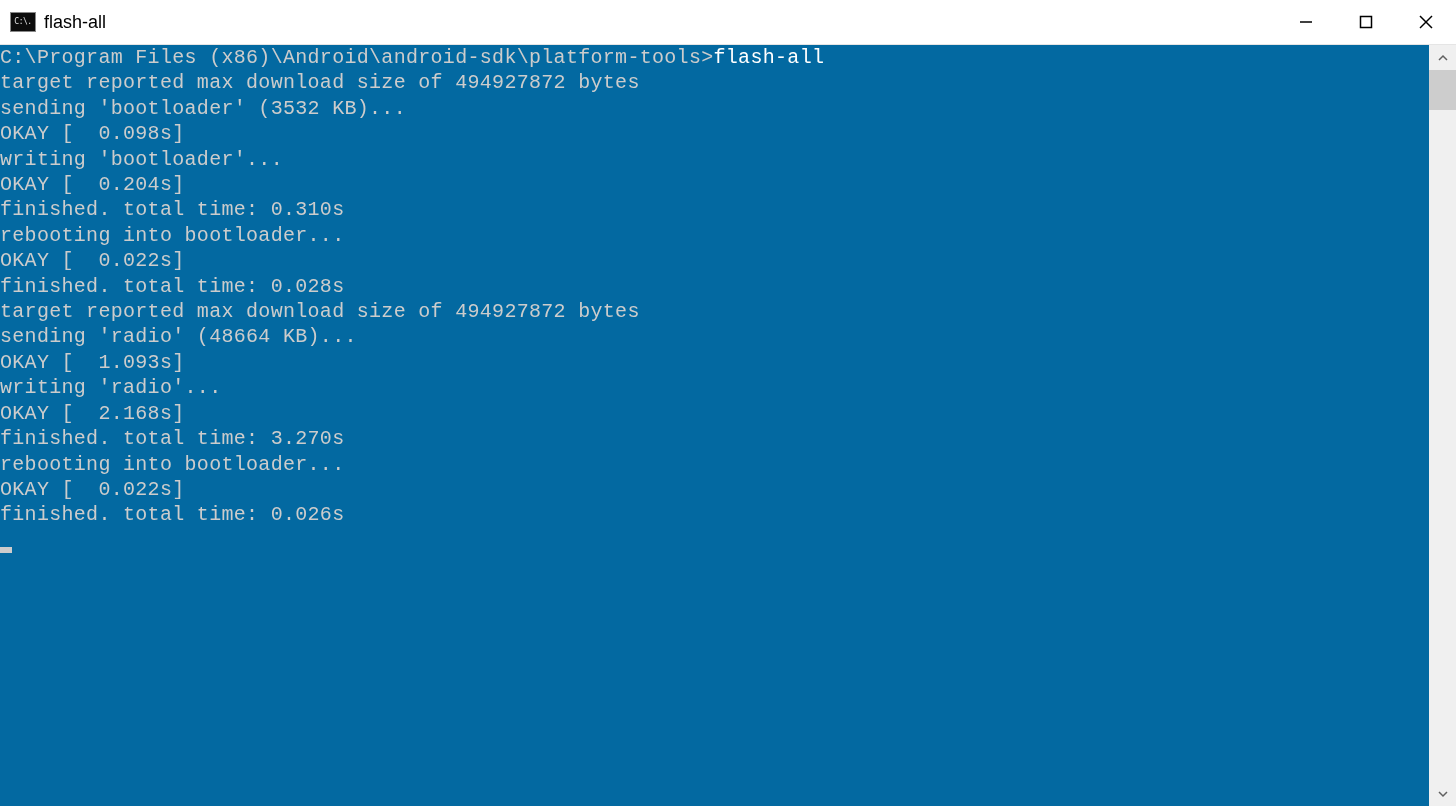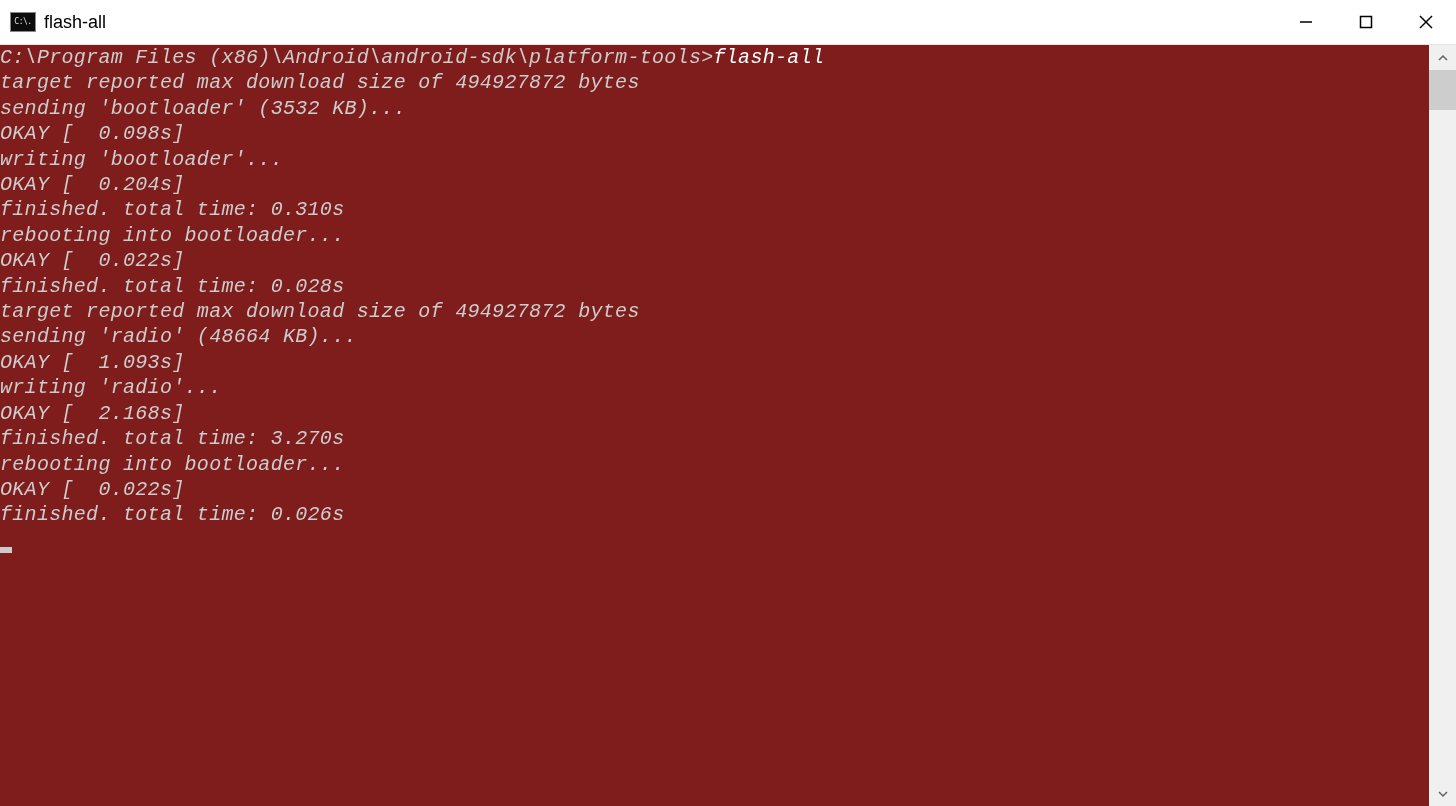--- a/index.html
+++ b/index.html
@@ -67,30 +67,29 @@
       width: 14px;
       height: 14px;
     }
     .content-wrapper {
       flex: 1;
       display: flex;
       min-height: 0;
     }
     .terminal {
       flex: 1;
-      background: #7f1d1d;
+      background: #0369a1;
       color: #cccccc;
       font-family: Consolas, "Courier New", monospace;
       font-size: 20px;
       line-height: 25.4px;
       padding: 0;
       white-space: pre;
       overflow: hidden;
       letter-spacing: 0.3px;
-      font-style: italic;
     }
     .terminal-line {
       display: block;
     }
     .prompt-path {
       color: #cccccc;
     }
     .prompt-command {
       color: #ffffff;
     }

